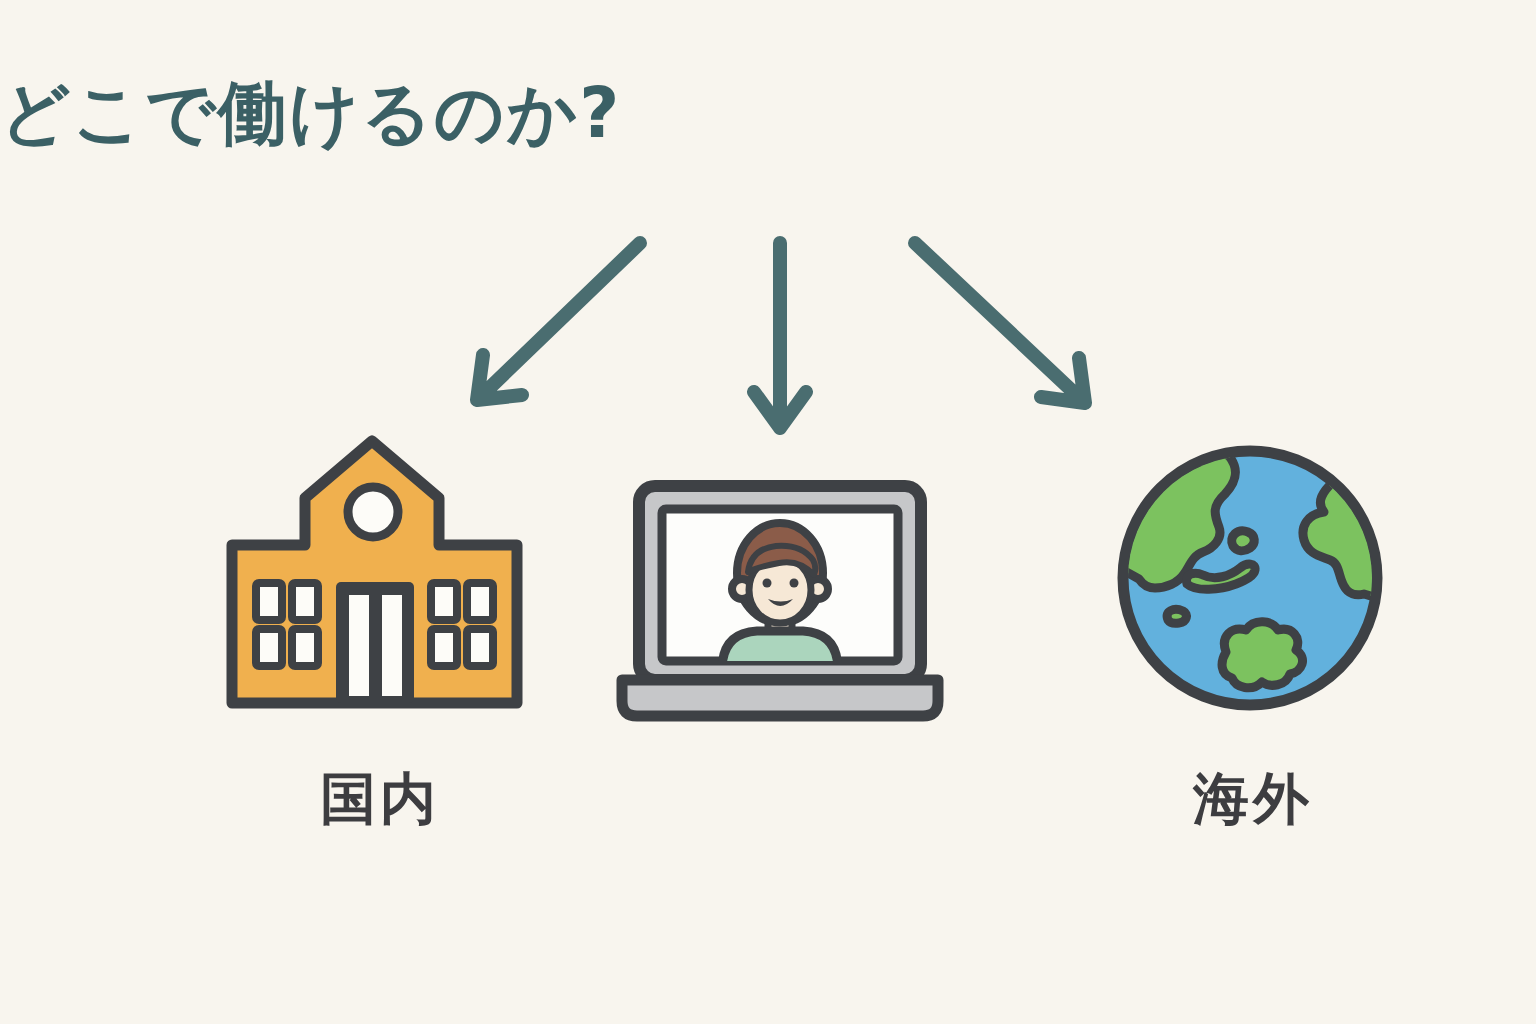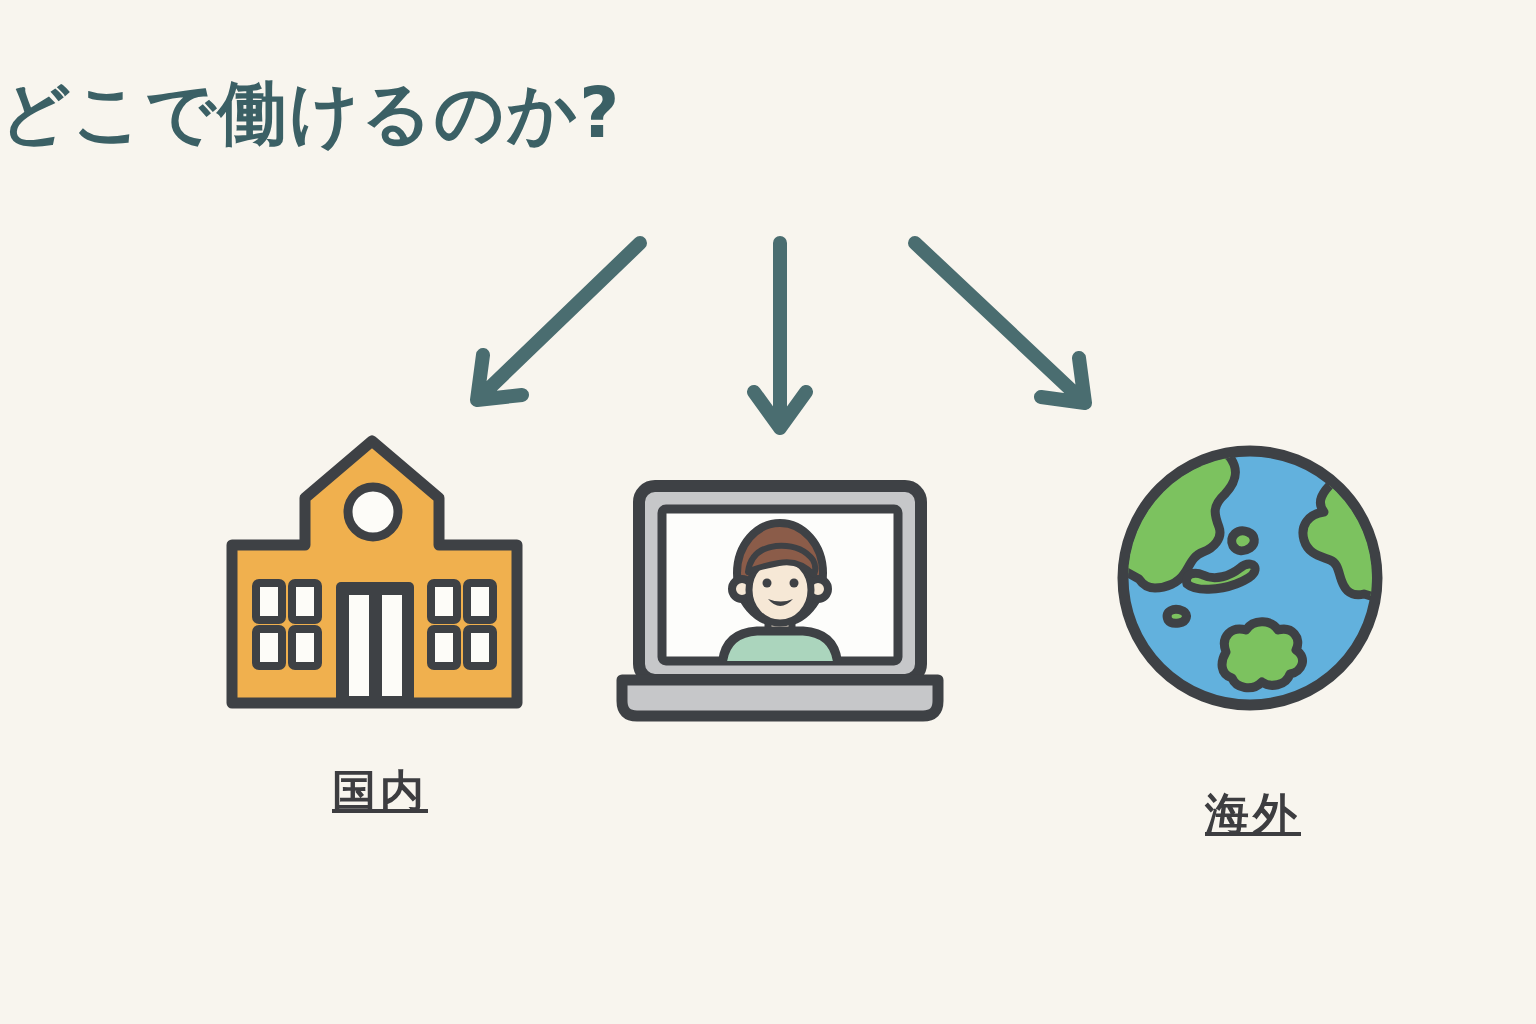--- a/index.html
+++ b/index.html
@@ -24,25 +24,24 @@
   }
   .art {
     position: absolute;
     top: 0;
     left: 0;
   }
   .option-label {
     position: absolute;
     top: 762px;
     transform: translateX(-50%);
-    font-size: 44px;
+    font-size: 56px;
     font-weight: 800;
     letter-spacing: 4px;
     white-space: nowrap;
-    text-decoration: underline;
   }
   .label-domestic { left: 380px; }
   .label-online   { left: 776px; }
   .label-overseas { left: 1253px; }
 </style>
 </head>
 <body>
 
 <div class="canvas" style="background-color: rgb(248, 245, 238);">
 
@@ -117,14 +116,14 @@
                  C 1220 674 1220 662 1226 652 Z" style="fill: rgb(124, 194, 95); stroke: rgb(62, 65, 69);"></path>
         <path d="M 1233 546 C 1228 536 1238 528 1248 532 C 1256 535 1256 544 1250 548 C 1244 552 1237 552 1233 546 Z" style="fill: rgb(124, 194, 95); stroke: rgb(62, 65, 69);"></path>
         <path d="M 1187 584 C 1184 574 1194 571 1203 575 C 1215 581 1230 576 1240 568
                  C 1247 562 1256 563 1255 570 C 1254 576 1246 580 1236 584 C 1220 590 1196 592 1187 584 Z" style="fill: rgb(124, 194, 95); stroke: rgb(62, 65, 69);"></path>
         <path d="M 1168 620 C 1164 611 1174 607 1183 611 C 1189 614 1187 622 1179 623 C 1173 624 1170 623 1168 620 Z" style="fill: rgb(124, 194, 95); stroke: rgb(62, 65, 69);"></path>
       </g>
     </g>
   </svg>
 
   <div class="option-label label-domestic" style="color: rgb(61, 61, 64);">国内</div>
-  <div class="option-label label-overseas" style="color: rgb(61, 61, 64); margin-top: 23px;">海外</div>
+  <div class="option-label label-overseas" style="color: rgb(61, 61, 64);">海外</div>
 </div>
 
 </body></html>

